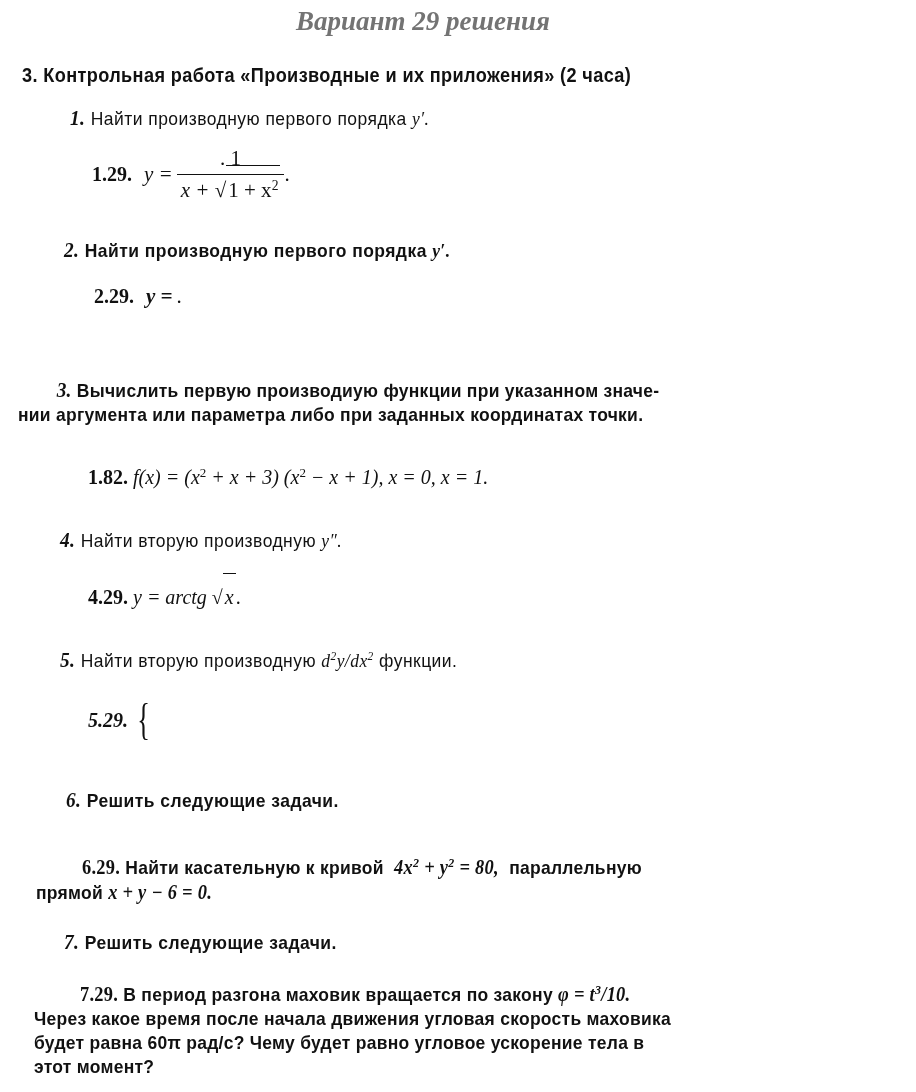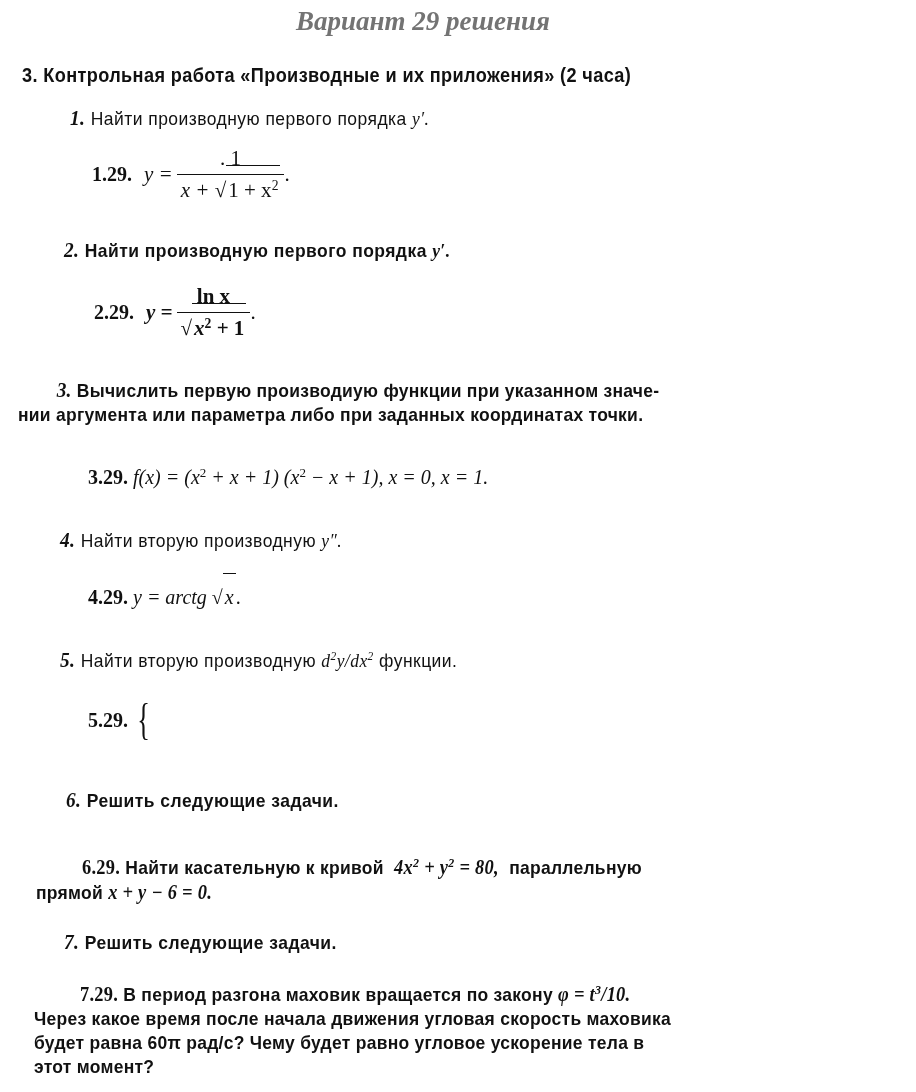--- a/index.html
+++ b/index.html
@@ -62,53 +62,50 @@
 </div>
 
 <div class="abs task sans boldtxt" style="left:64px; top:238px;">
   <span class="num">2.</span>
   <span>Найти производную первого порядка</span>
   <span class="mi">y′.</span>
 </div>
 <div class="abs" style="left:94px; top:284px;">
   <span class="label" style="vertical-align:middle;">2.29.</span>
   <span class="math mi" style="vertical-align:middle;margin-left:8px;font-weight:bold;">y =</span>
-  <span class="frac math" style="font-weight:bold;">
-    <span class="n">ln x</span>
-    <span class="d"><span class="sqrt">√<span class="rad"><span class="mi">x</span><sup>2</sup><span> + 1</span></span></span></span>
-  </span><span class="math" style="vertical-align:middle;">.</span>
+  <span class="math" style="vertical-align:middle;">.</span>
 </div>
 
 <div class="abs para sans boldtxt" style="left:18px; top:378px; width:880px; font-weight:bold;">
   <div style="padding-left:42px;"><span class="num" style="font-style:italic;font-family:'Liberation Serif',serif;font-size:21px;">3.</span> <span>Вычислить первую производиую функции при указанном значе-</span></div>
   <div><span>нии аргумента или параметра либо при заданных координатах точки.</span></div>
 </div>
 <div class="abs math" style="left:88px; top:466px; font-size:20px;">
-  <span class="label">3.29.</span>
-  <span class="mi">f(x) = (x</span><sup>2</sup><span class="mi"> + x + 1) (x</span><sup>2</sup><span class="mi"> − x + 1),  x = 0,  x = 1.</span>
+  <span class="label">1.82.</span>
+  <span class="mi">f(x) = (x</span><sup>2</sup><span class="mi"> + x + 3) (x</span><sup>2</sup><span class="mi"> − x + 1),  x = 0,  x = 1.</span>
 </div>
 
 <div class="abs task sans" style="left:60px; top:528px;">
   <span class="num">4.</span>
   <span>Найти вторую производную</span>
   <span class="mi">y″.</span>
 </div>
 <div class="abs math" style="left:88px; top:586px; font-size:20px;text-align:right;">
   <span class="label">4.29.</span>
   <span class="mi">y = arctg </span><span class="sqrt">√<span class="rad mi">x</span></span><span>.</span>
 </div>
 
 <div class="abs task sans" style="left:60px; top:648px;">
   <span class="num">5.</span>
   <span>Найти вторую производную</span>
   <span class="mi"><span>d</span><sup>2</sup><span>y/dx</span><sup>2</sup></span>
   <span>функции.</span>
 </div>
 <div class="abs math" style="left:88px; top:698px; font-weight:bold;">
-  <span class="label" style="vertical-align:middle;">5.29.</span>
+  <span class="label" style="vertical-align:middle;font-style:italic;">5.29.</span>
   <span class="brace">{</span>
 </div>
 
 <div class="abs task sans boldtxt" style="left:66px; top:788px;">
   <span class="num">6.</span>
   <span>Решить следующие задачи.</span>
 </div>
 <div class="abs para sans" style="left:36px; top:855px; width:880px; font-weight:bold;">
   <div style="padding-left:50px;">
     <span class="label" style="font-size:20px;">6.29.</span>

